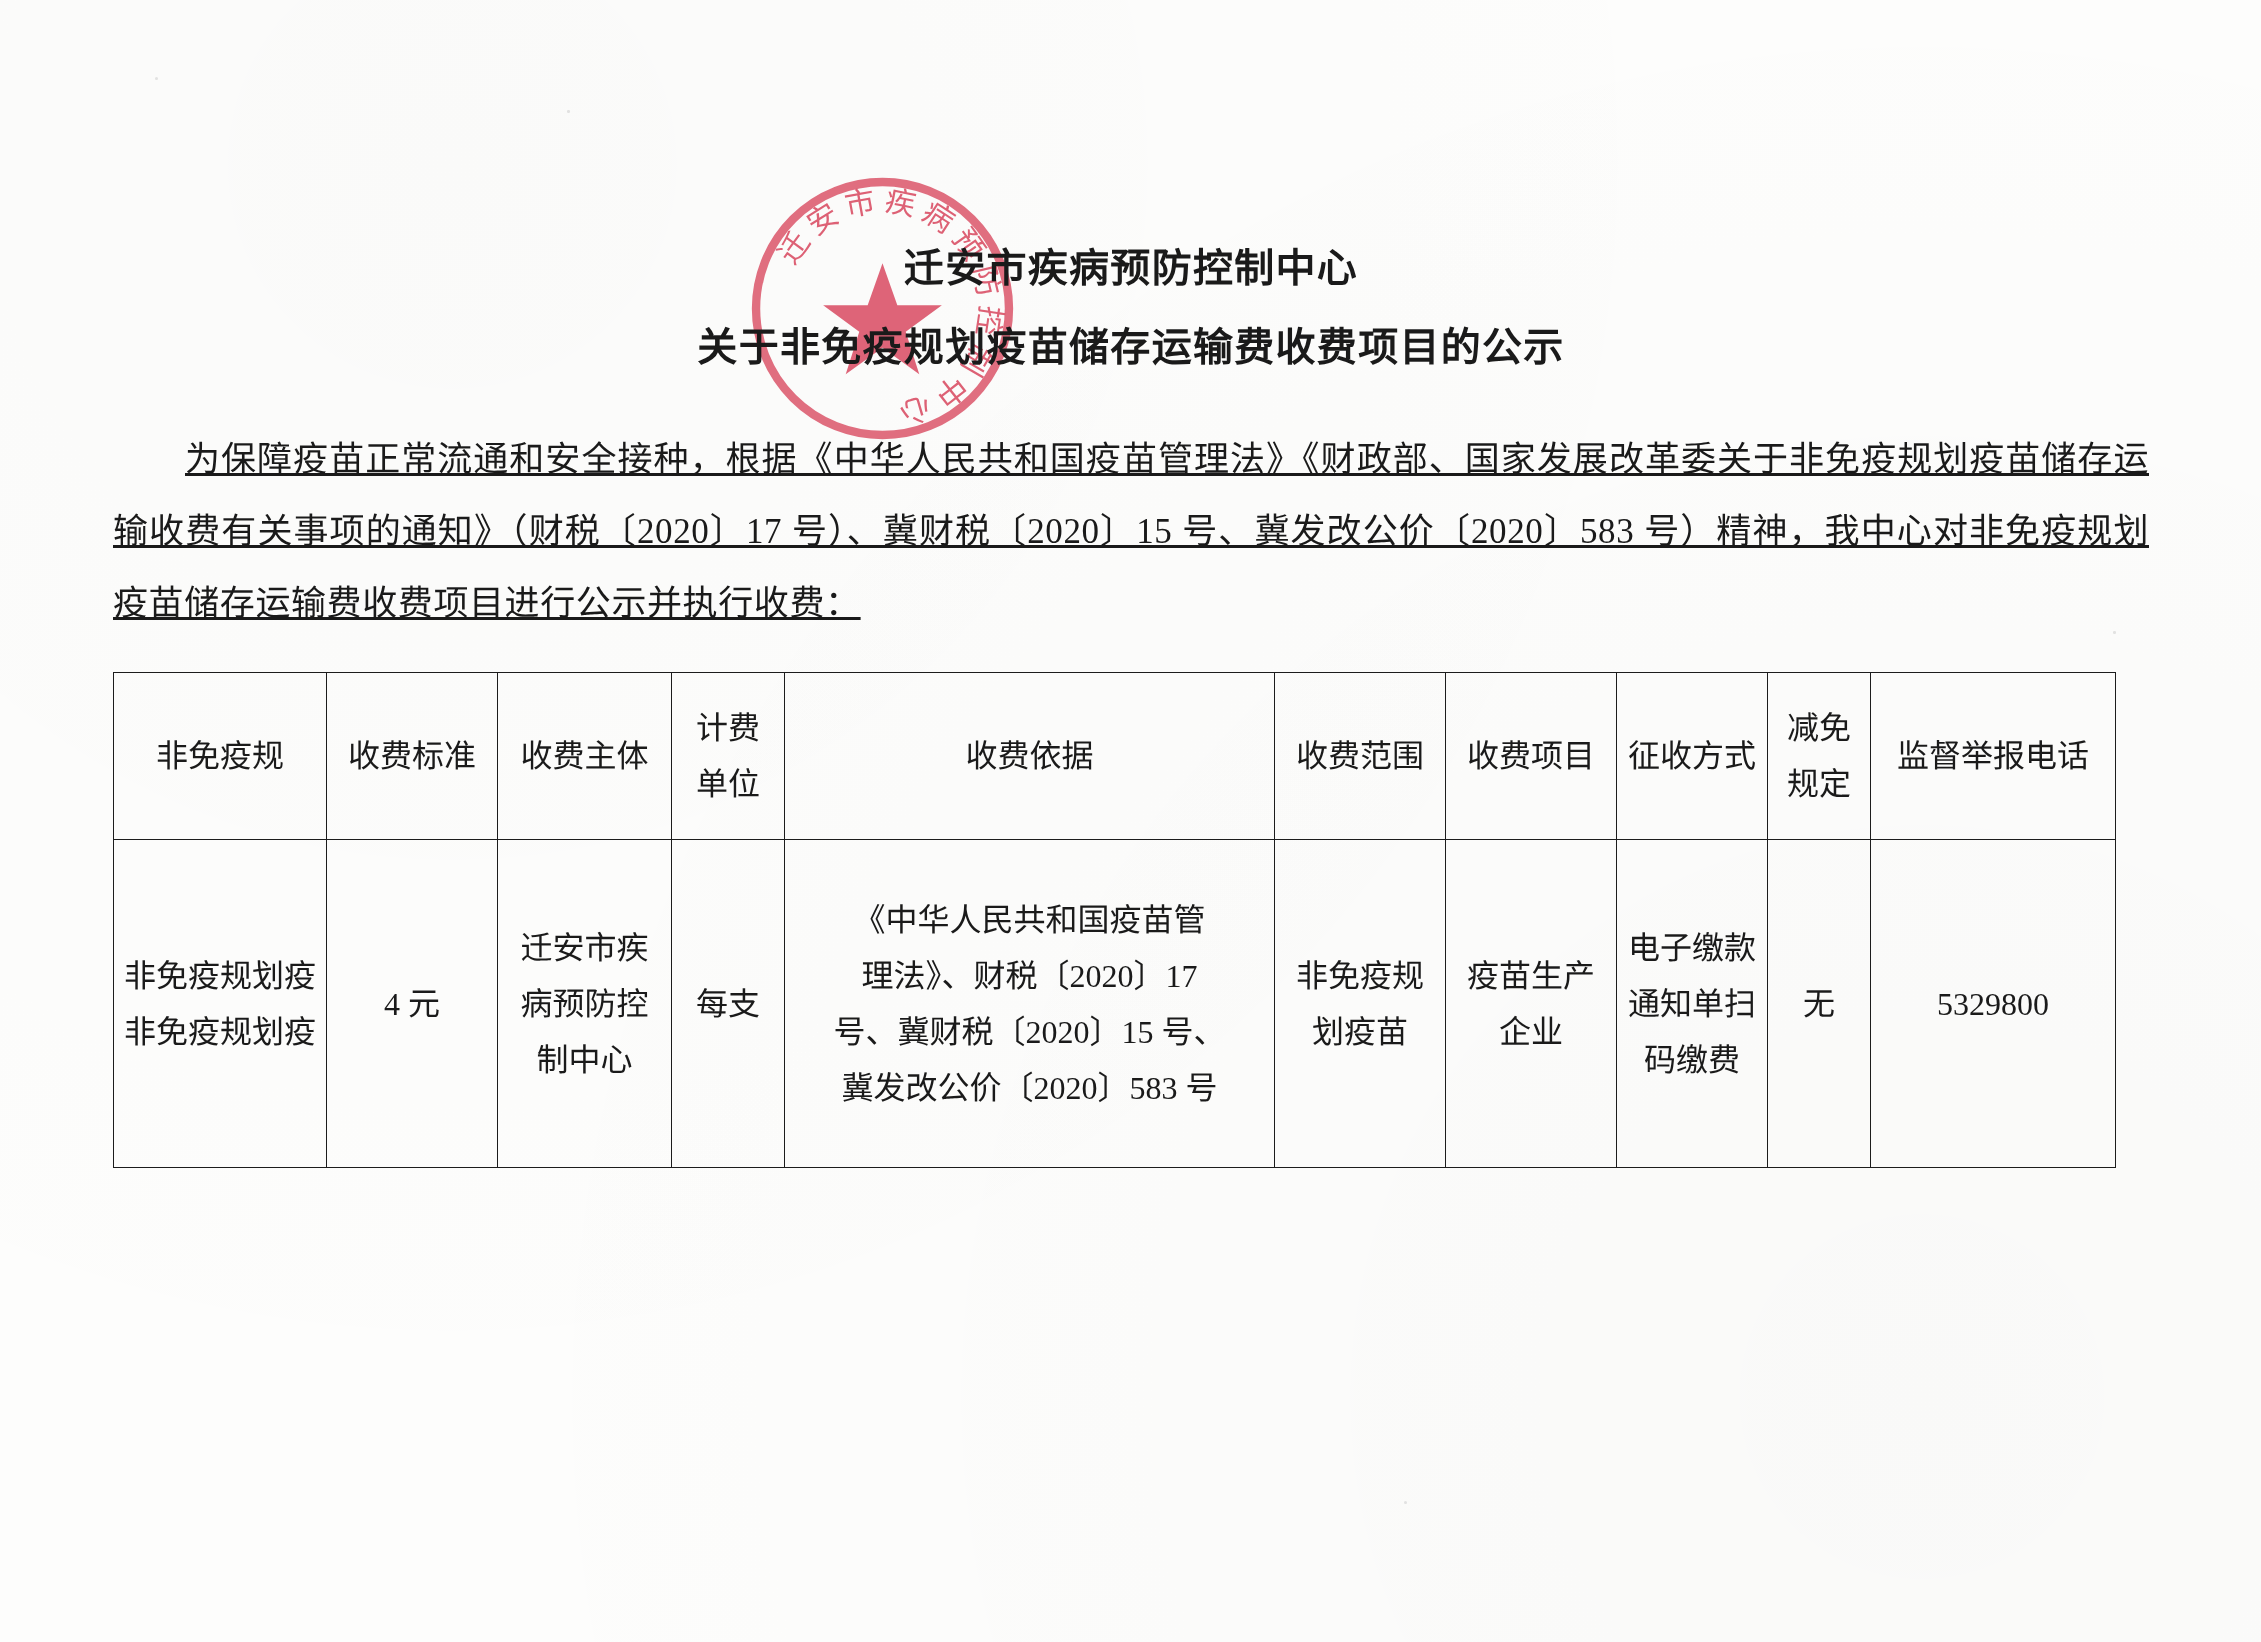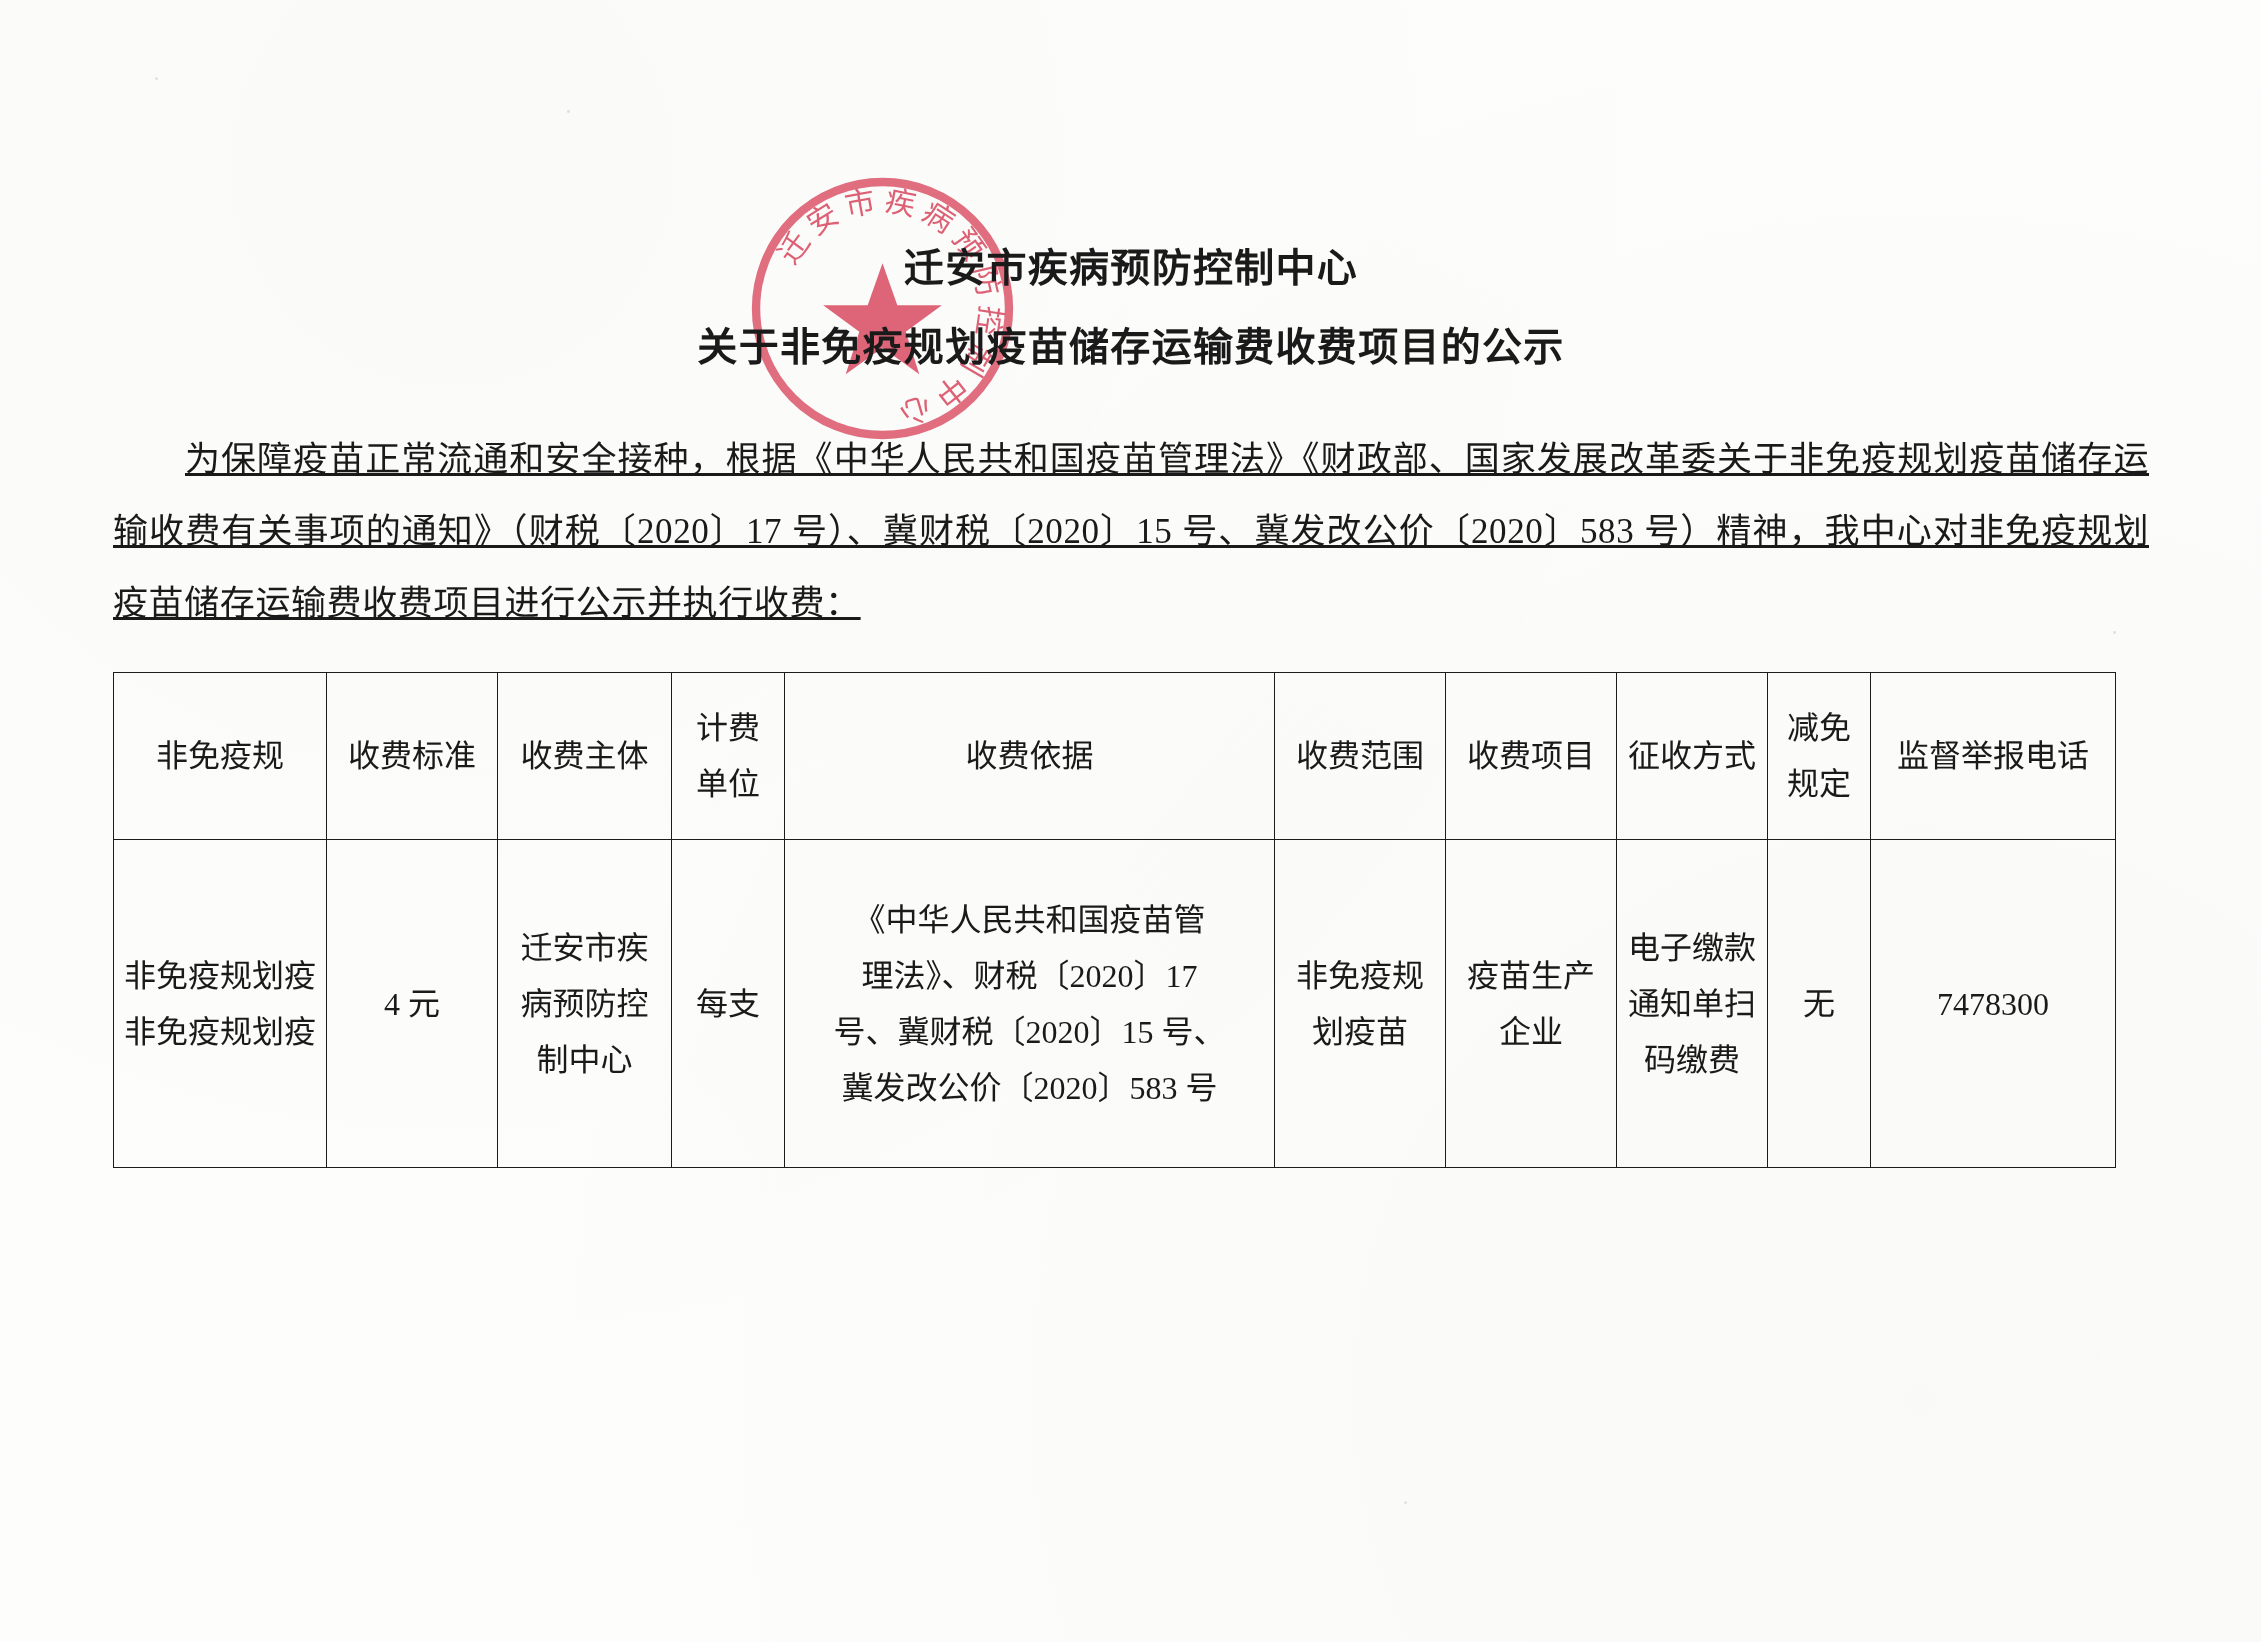--- a/index.html
+++ b/index.html
@@ -246,21 +246,21 @@
           <td>
             <span class="cell-multiline">疫苗生产</span>
             <span class="cell-multiline">企业</span>
           </td>
           <td>
             <span class="cell-multiline">电子缴款</span>
             <span class="cell-multiline">通知单扫</span>
             <span class="cell-multiline">码缴费</span>
           </td>
           <td>无</td>
-          <td>7478300</td>
+          <td>5329800</td>
         </tr>
       </tbody>
     </table>
 
   </div>
 
   <div class="speck" style="left:155px; top:77px; width:3.2px; height:3.2px;"></div>
   <div class="speck" style="left:567px; top:110px; width:2.6px; height:2.6px;"></div>
   <div class="speck" style="left:1404px; top:1501px; width:3.2px; height:3.2px;"></div>
   <div class="speck" style="left:2113px; top:631px; width:2.6px; height:2.6px;"></div>

